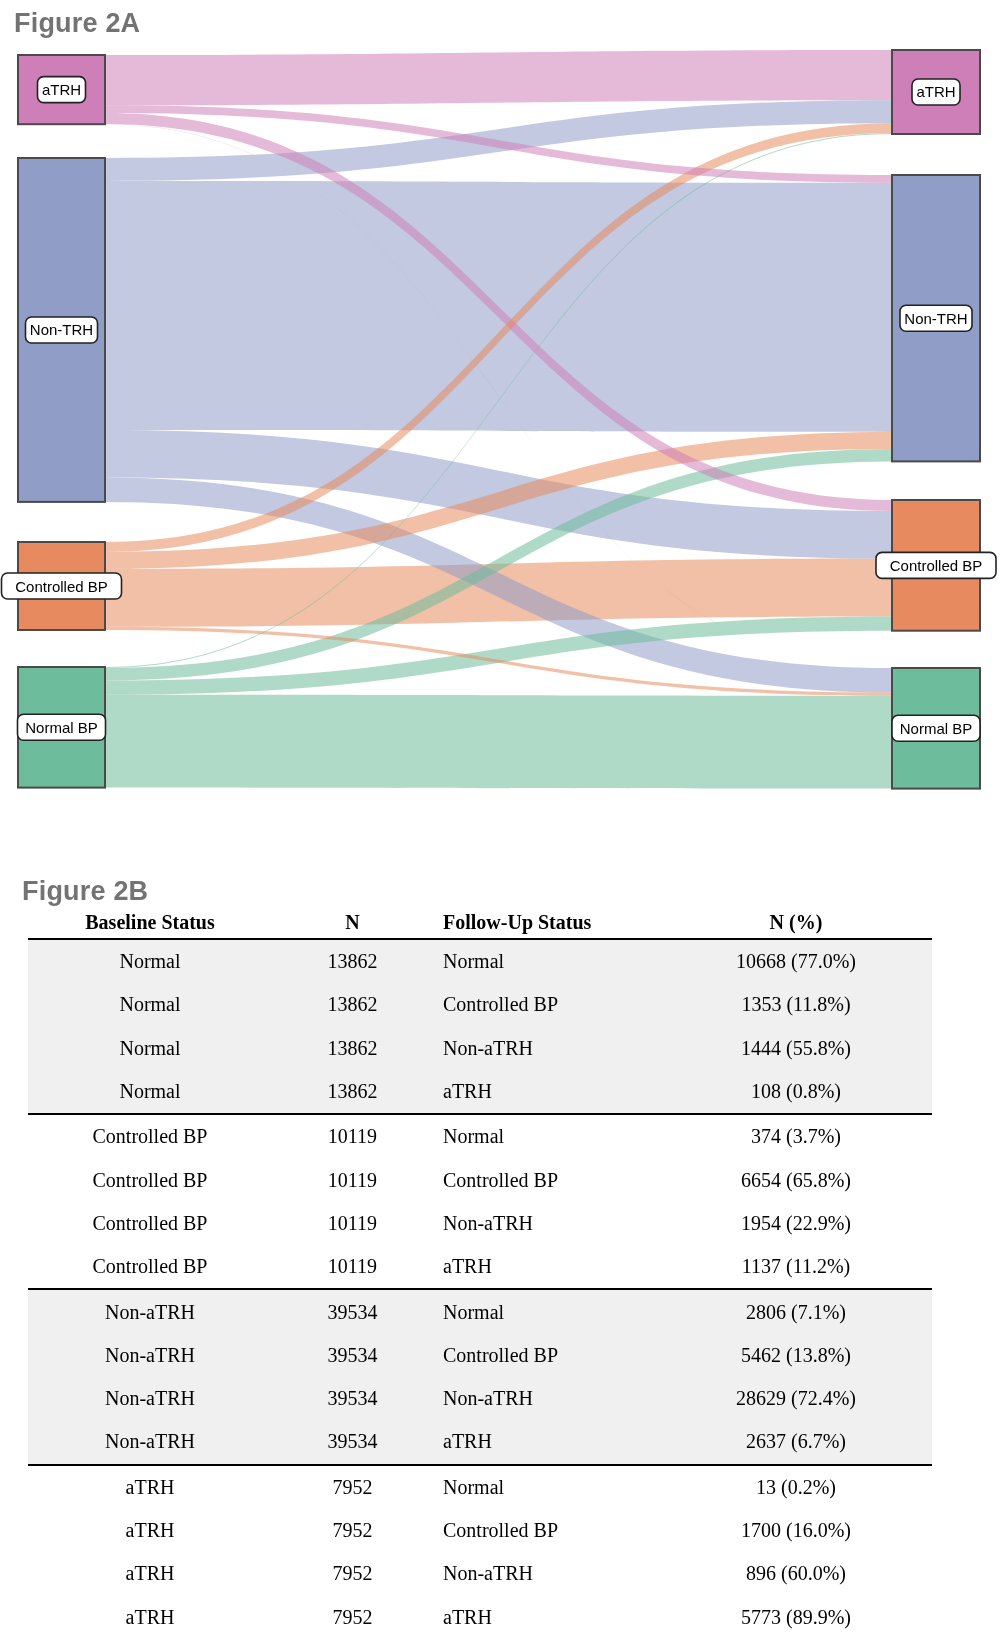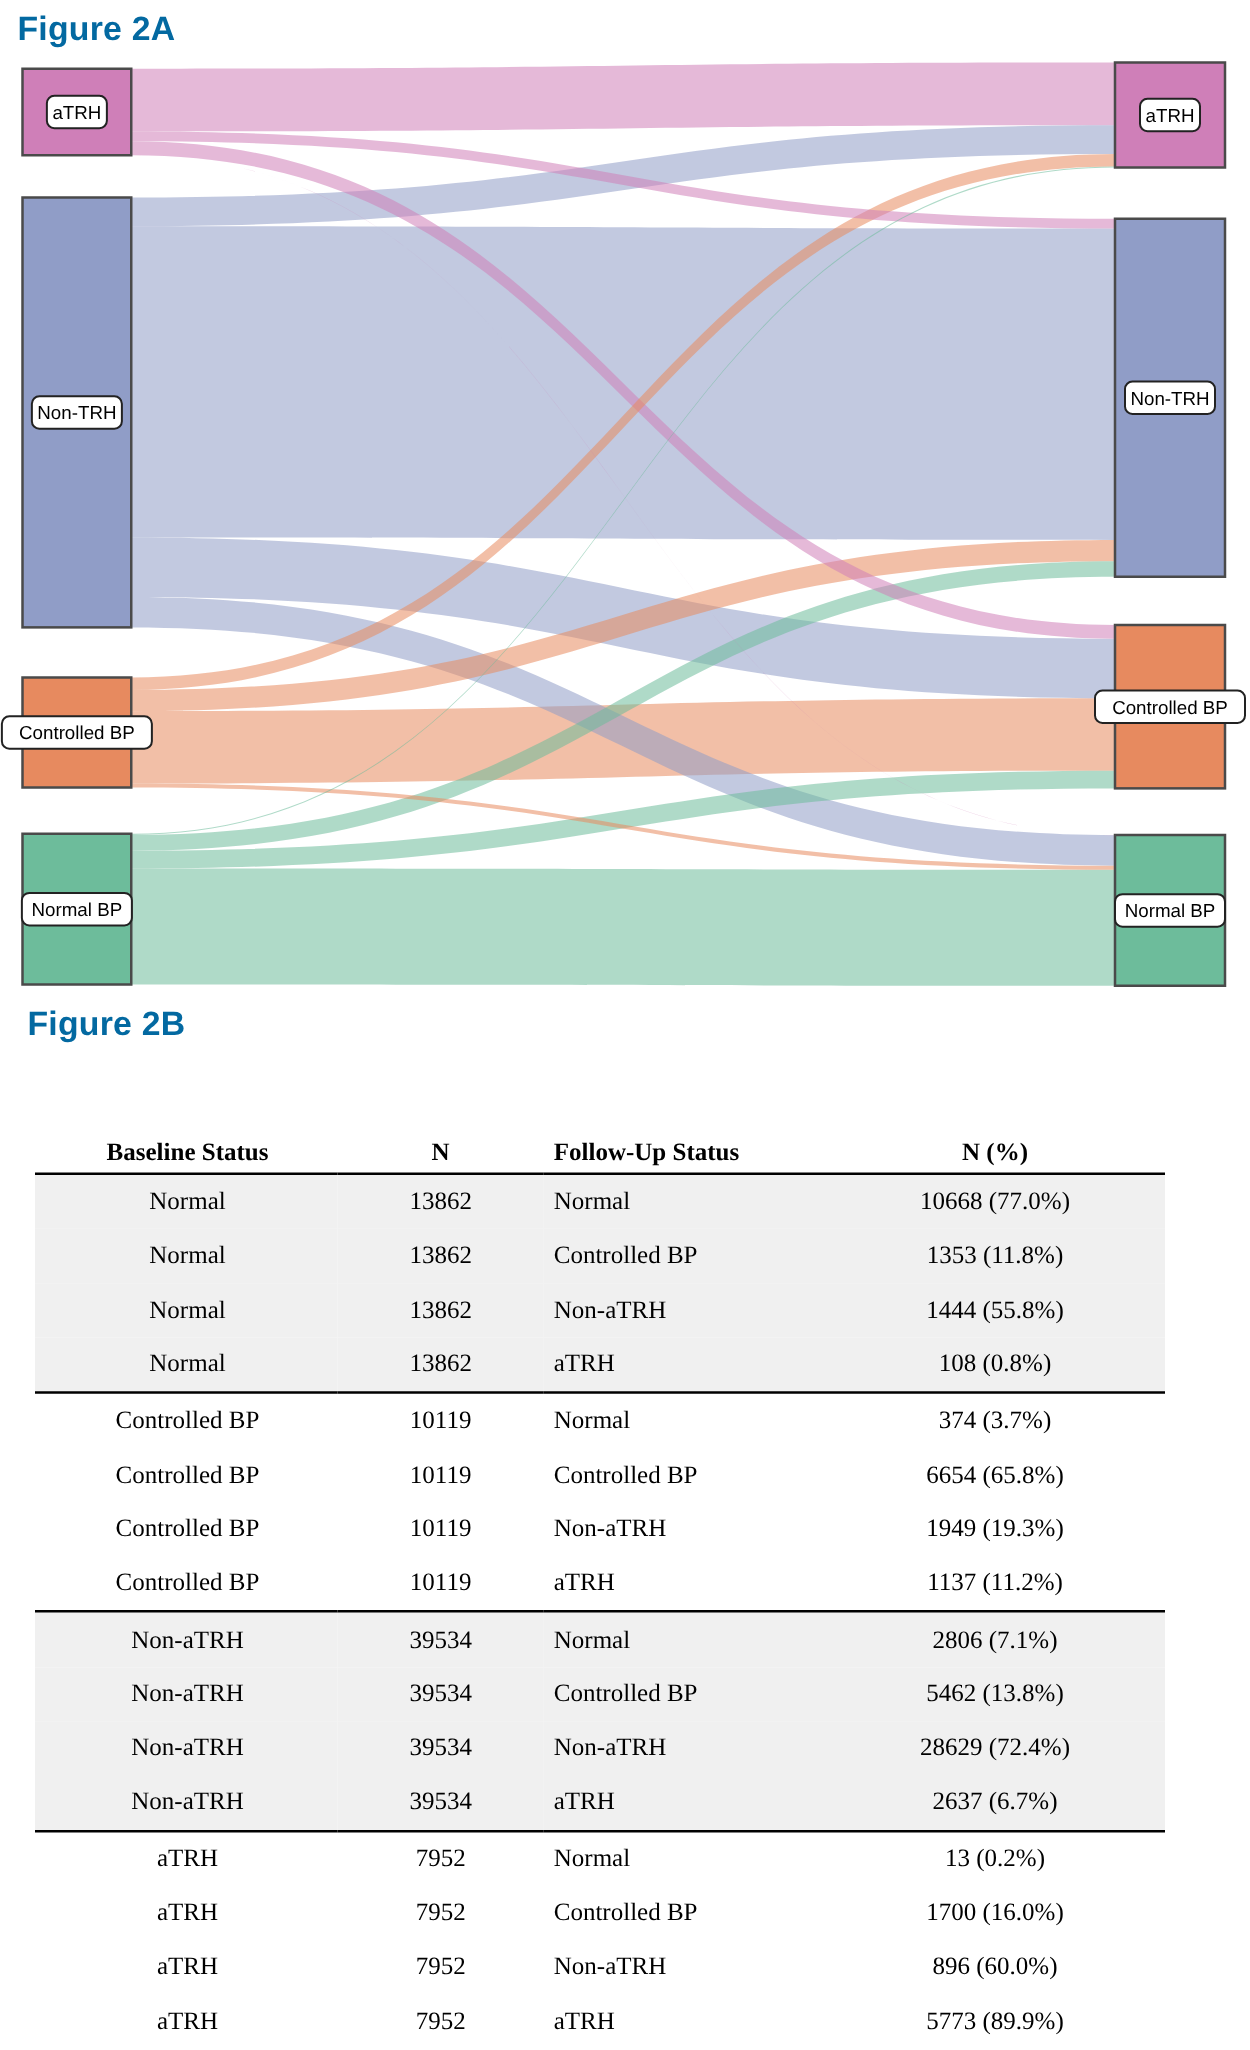--- a/index.html
+++ b/index.html
@@ -1,21 +1,21 @@
 <!DOCTYPE html>
 <html><head>
 <meta charset="utf-8">
 <style>
   html,body{margin:0;padding:0;background:#ffffff;}
   .page{position:relative;width:1000px;height:1640px;background:#ffffff;overflow:hidden;
         font-family:"Liberation Sans",sans-serif;color:#000;}
   .fig-title{position:absolute;font-family:"Liberation Sans",sans-serif;font-size:27px;
-             font-weight:600;color:#0369a1;letter-spacing:.2px;white-space:nowrap;}
+             font-weight:600;color:#737373;letter-spacing:.2px;white-space:nowrap;}
   #title-a{left:14px;top:8px;}
-  #title-b{left:22px;top:804px;}
+  #title-b{left:22px;top:876px;}
   #sankey-svg{position:absolute;left:0;top:0;}
   .tbl-wrap{position:absolute;left:28px;top:903px;width:904px;}
   table{border-collapse:collapse;table-layout:fixed;width:904px;
         font-family:"Liberation Serif",serif;font-size:20px;color:#000;}
   thead th{font-weight:bold;height:31px;vertical-align:bottom;padding:0 0 4px 0;
            border-bottom:2.5px solid #000;font-size:20px;}
   tbody td{height:43.3px;padding:0;vertical-align:middle;font-size:20px;}
   th:nth-child(1),td:nth-child(1){text-align:center;padding-left:2px;}
   th:nth-child(2),td:nth-child(2){text-align:center;}
   th:nth-child(3),td:nth-child(3){text-align:left;padding-left:8px;}
@@ -125,21 +125,21 @@
           <tr>
             <td>Controlled BP</td>
             <td>10119</td>
             <td>Controlled BP</td>
             <td>6654 (65.8%)</td>
           </tr>
           <tr>
             <td>Controlled BP</td>
             <td>10119</td>
             <td>Non-aTRH</td>
-            <td>1949 (19.3%)</td>
+            <td>1954 (22.9%)</td>
           </tr>
           <tr class="group-end">
             <td>Controlled BP</td>
             <td>10119</td>
             <td>aTRH</td>
             <td>1137 (11.2%)</td>
           </tr>
           <tr class="shaded">
             <td>Non-aTRH</td>
             <td>39534</td>

